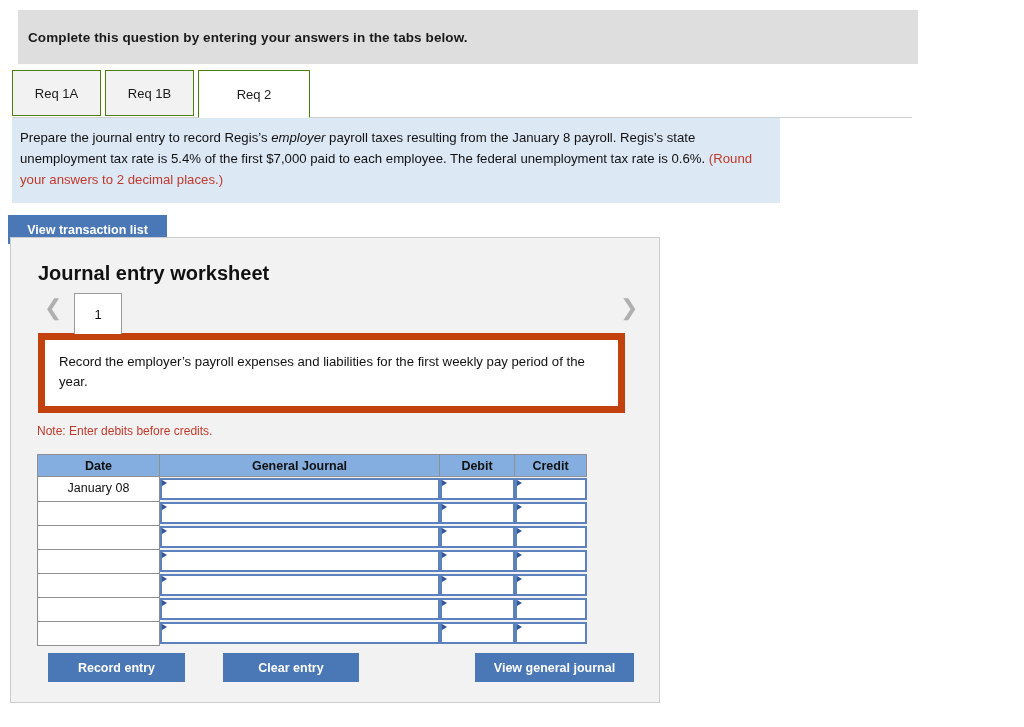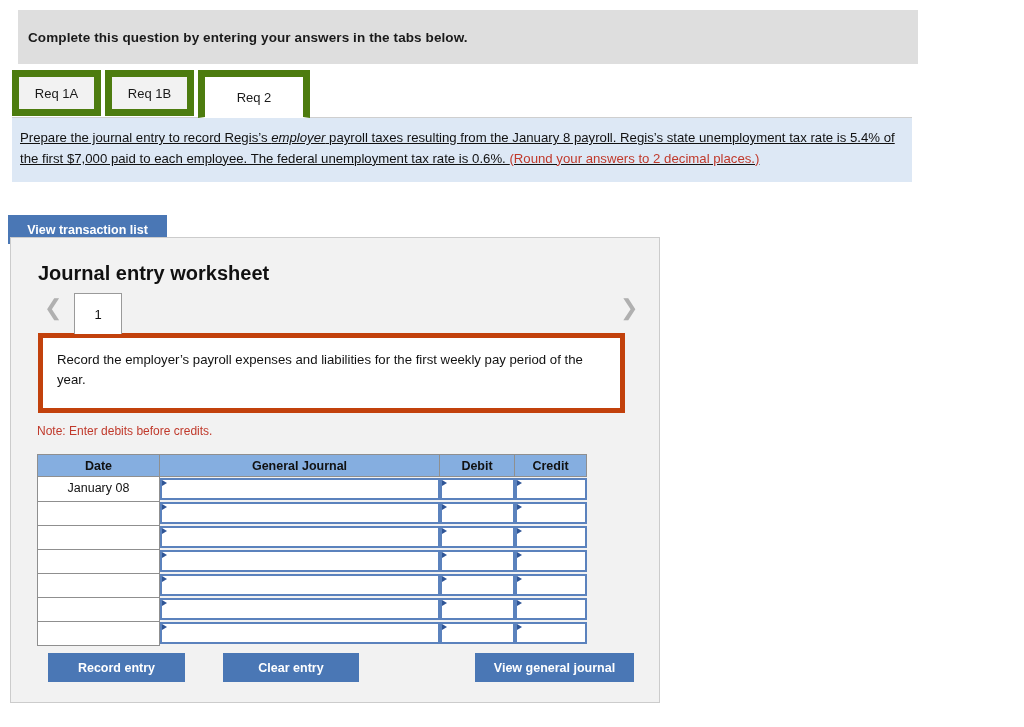--- a/index.html
+++ b/index.html
@@ -48,21 +48,21 @@
     top: 47px;
     width: 900px;
     height: 1px;
     background: #cfcfcf;
   }
   .tab {
     position: absolute;
     top: 0;
     height: 46px;
     box-sizing: border-box;
-    border: 7px solid #4d7c0f;
+    border: 1px solid #4d7c0f;
     background: #f2f2f2;
     display: flex;
     align-items: center;
     justify-content: center;
     font-size: 13px;
     color: #1a1a1a;
     cursor: pointer;
   }
   .tab.active {
     background: #ffffff;
@@ -72,28 +72,27 @@
   }
   .tab-1a { left: 0px;   width: 89px; }
   .tab-1b { left: 93px;  width: 89px; }
   .tab-2  { left: 186px; width: 112px; }
 
   
   .instruction {
     position: absolute;
     left: 12px;
     top: 118px;
-    width: 900px;
+    width: 768px;
     box-sizing: border-box;
     background: #dde8f5;
     padding: 10px 12px 12px 8px;
     font-size: 13.2px;
     line-height: 1.58;
     color: #111111;
-    text-decoration: underline;
   }
   .instruction em { font-style: italic; }
   .red { color: #c0392b; }
 
   
   .btn {
     background: #4a77b5;
     color: #ffffff;
     border: none;
     font-family: "Liberation Sans", sans-serif;
@@ -167,21 +166,21 @@
   }
 
   .ws-desc {
     position: absolute;
     left: 27px;
     top: 95px;
     width: 587px;
     height: 80px;
     box-sizing: border-box;
     background: #ffffff;
-    border: 5px solid #c2410c;
+    border: 7px solid #c2410c;
     padding: 12px 14px;
     font-size: 13.2px;
     line-height: 1.5;
     color: #111111;
     z-index: 2;
   }
 
   .ws-note {
     position: absolute;
     left: 26px;

